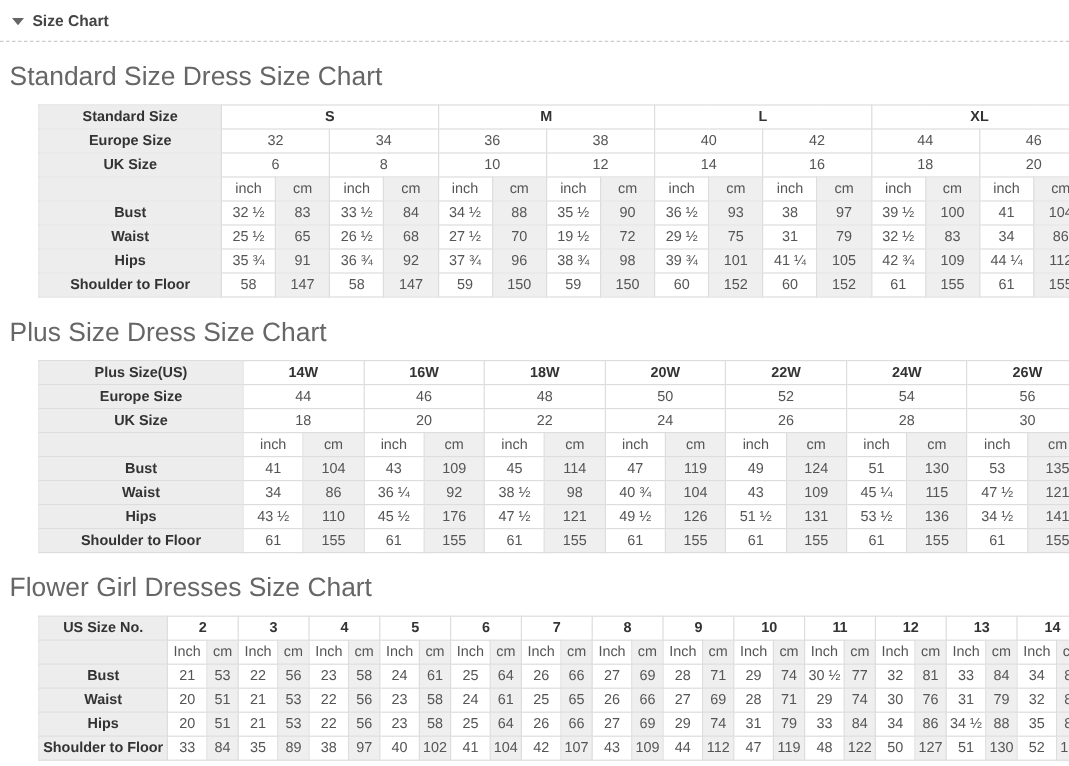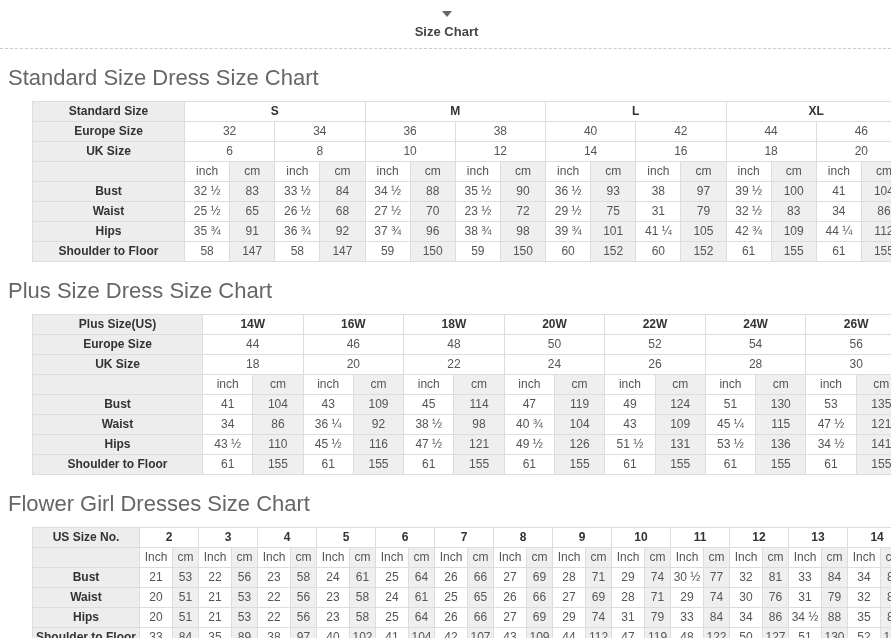--- a/index.html
+++ b/index.html
@@ -14,21 +14,20 @@
   
   .acc-header {
     display: flex;
     align-items: center;
     gap: 7px;
     font-size: 13px;
     font-weight: bold;
     color: #444;
     padding: 4px 0 0 2px;
     cursor: pointer;
-    flex-direction: column;
   }
   .tri {
     width: 0; height: 0;
     border-left: 5px solid transparent;
     border-right: 5px solid transparent;
     border-top: 6px solid #666;
     margin-top: 1px;
   }
   .dashed-sep {
     border-bottom: 1px dashed #ccc;
@@ -179,21 +178,21 @@
             <td class="cm">104</td>
           </tr>
           <tr>
             <th class="lbl">Waist</th>
             <td class="inch">25 ½</td>
             <td class="cm">65</td>
             <td class="inch">26 ½</td>
             <td class="cm">68</td>
             <td class="inch">27 ½</td>
             <td class="cm">70</td>
-            <td class="inch">23 ½</td>
+            <td class="inch">19 ½</td>
             <td class="cm">72</td>
             <td class="inch">29 ½</td>
             <td class="cm">75</td>
             <td class="inch">31</td>
             <td class="cm">79</td>
             <td class="inch">32 ½</td>
             <td class="cm">83</td>
             <td class="inch">34</td>
             <td class="cm">86</td>
           </tr>
@@ -339,21 +338,21 @@
             <td class="inch">45 ¼</td>
             <td class="cm">115</td>
             <td class="inch">47 ½</td>
             <td class="cm">121</td>
           </tr>
           <tr>
             <th class="lbl">Hips</th>
             <td class="inch">43 ½</td>
             <td class="cm">110</td>
             <td class="inch">45 ½</td>
-            <td class="cm">116</td>
+            <td class="cm">176</td>
             <td class="inch">47 ½</td>
             <td class="cm">121</td>
             <td class="inch">49 ½</td>
             <td class="cm">126</td>
             <td class="inch">51 ½</td>
             <td class="cm">131</td>
             <td class="inch">53 ½</td>
             <td class="cm">136</td>
             <td class="inch">34 ½</td>
             <td class="cm">141</td>

